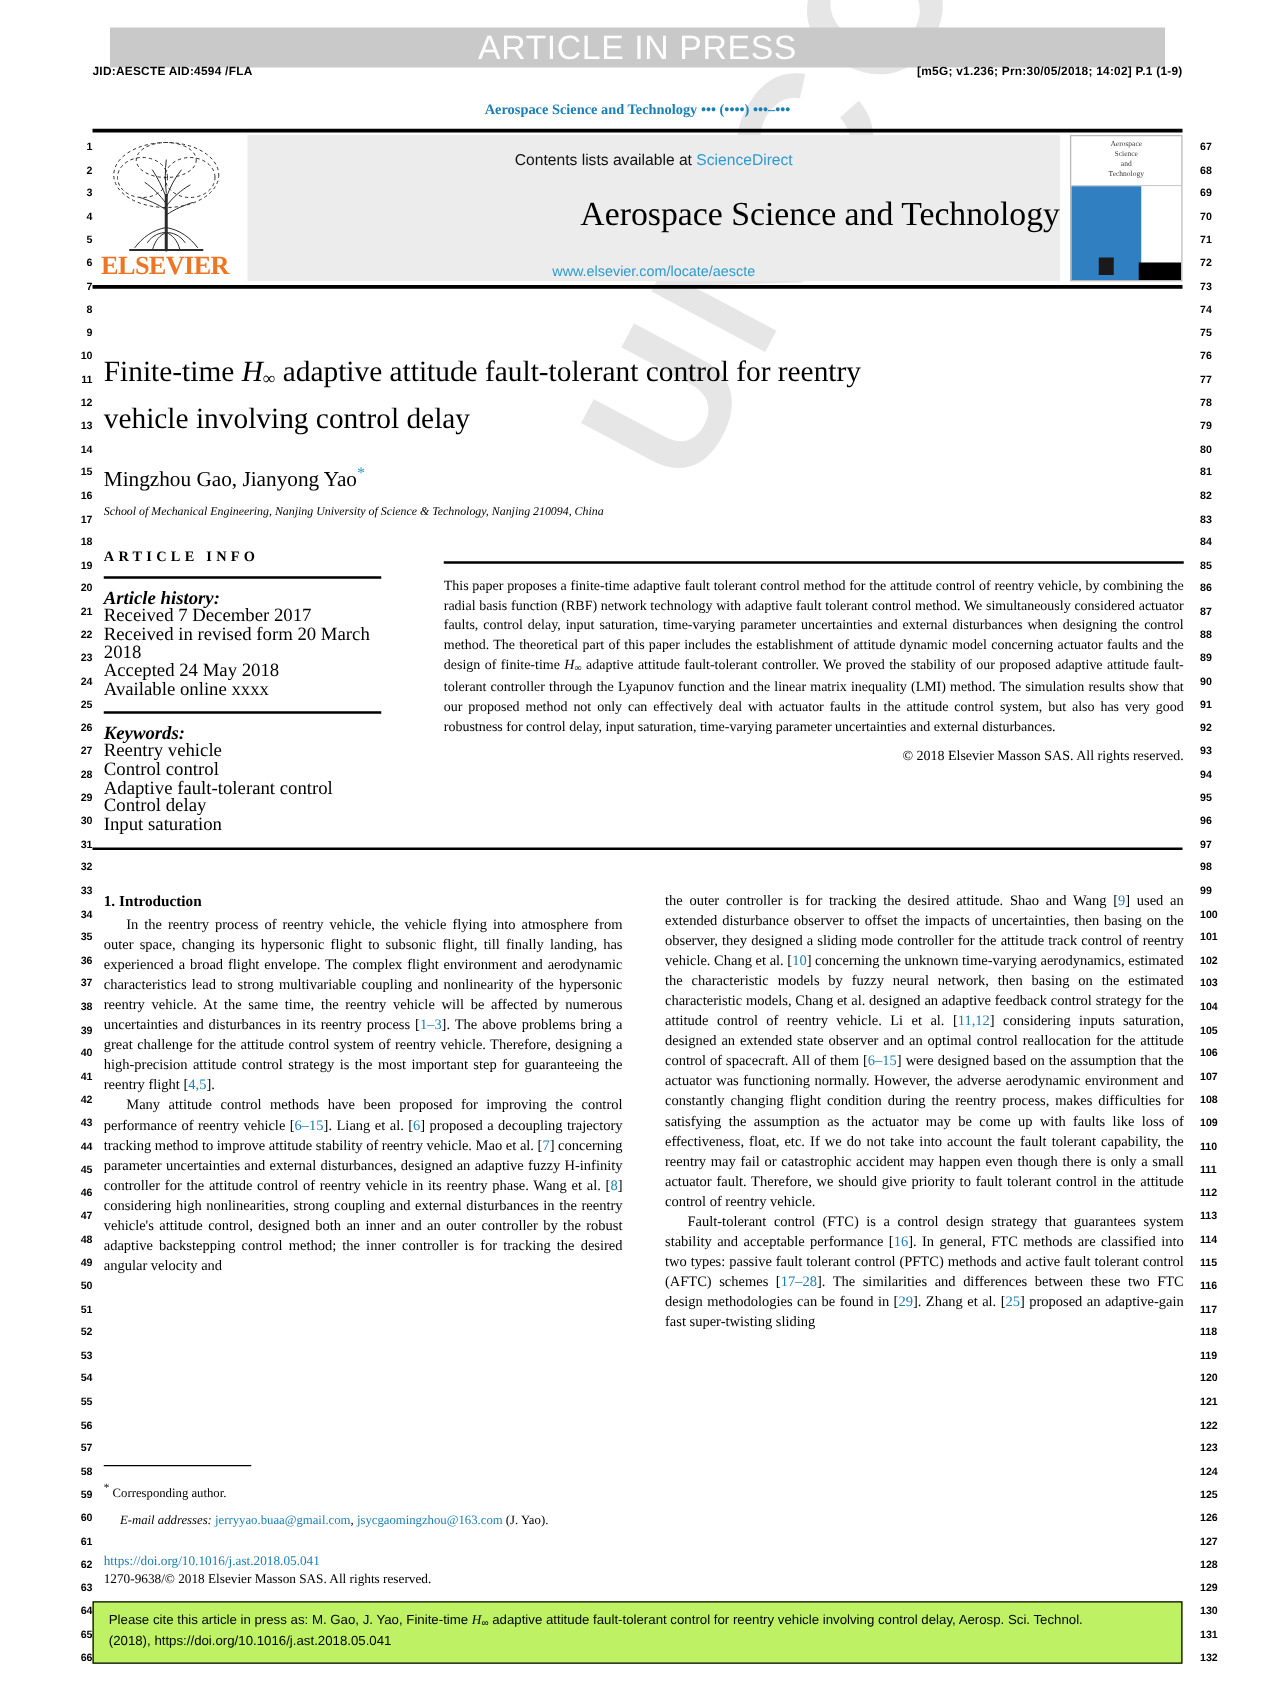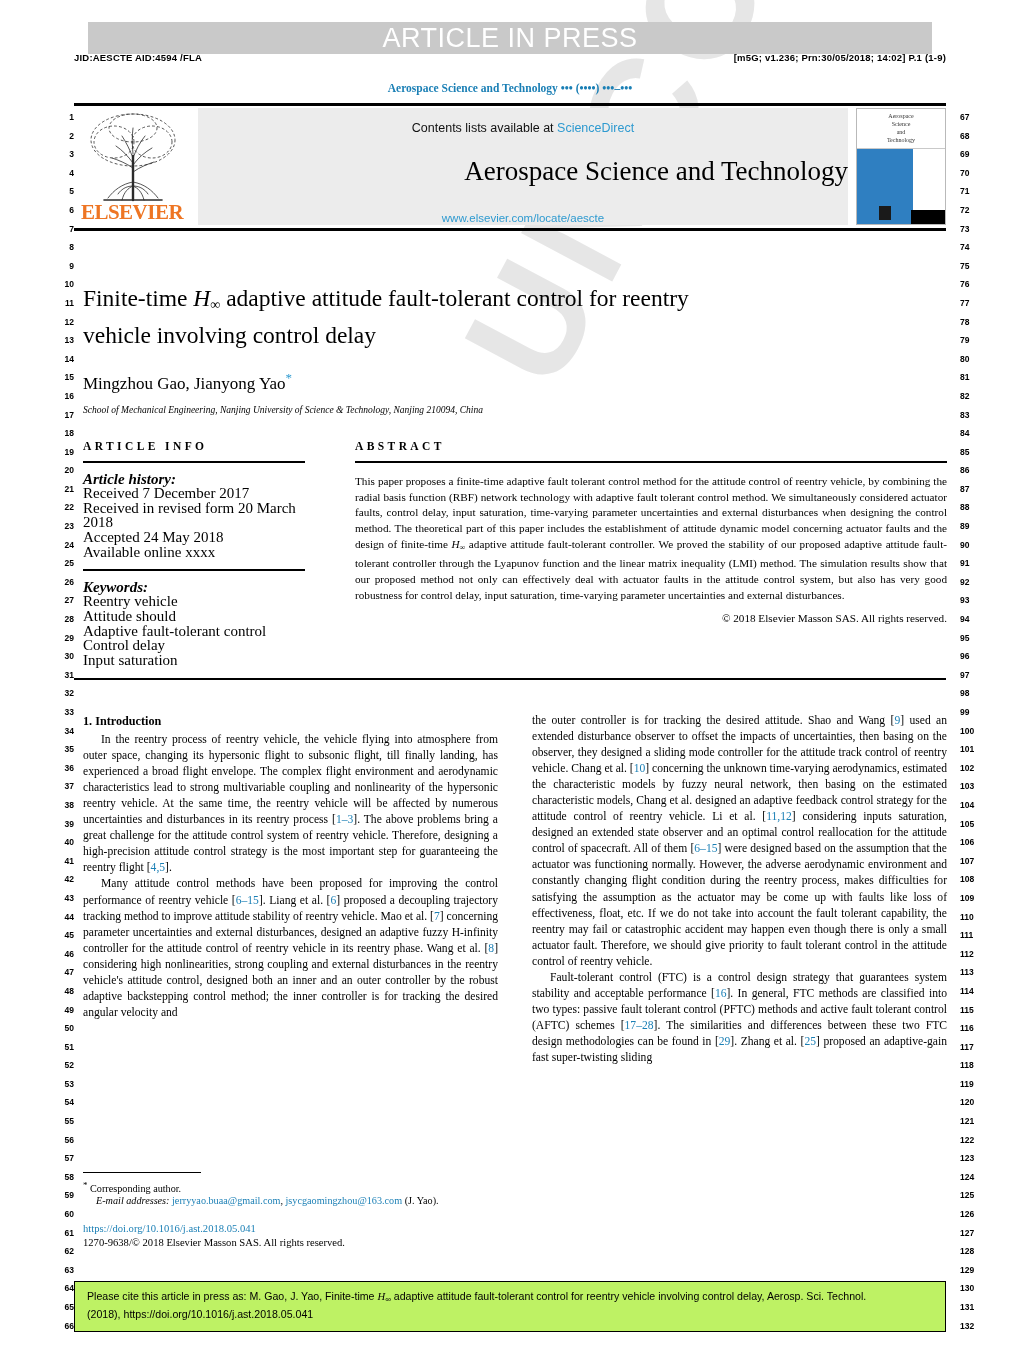--- a/index.html
+++ b/index.html
@@ -345,21 +345,21 @@
     font-family: "Liberation Serif", serif;
     color: #000;
   }
   .fn-rule {
     width: 118px; height: 1.3px;
     background: #000;
     margin-bottom: 7px;
   }
   .fn-line {
     font-size: 10.2px;
-    line-height: 11px;
+    line-height: 21px;
     padding-left: 13px;
     text-indent: -13px;
   }
   .fn-line .star { vertical-align: super; font-size: 9px; }
   .fn-line i { font-style: italic; }
   .fn-mail { color: #1a7fb5; }
   .imprint {
     margin-top: 16px;
     font-size: 10.6px;
     line-height: 14.5px;
@@ -608,29 +608,28 @@
       <div class="lbl">Article history:</div>
       <div>Received 7 December 2017</div>
       <div>Received in revised form 20 March 2018</div>
       <div>Accepted 24 May 2018</div>
       <div>Available online xxxx</div>
     </div>
     <div class="info-sep"></div>
     <div class="info-group">
       <div class="lbl">Keywords:</div>
       <div>Reentry vehicle</div>
-      <div>Attitude should</div>
+      <div>Control control</div>
       <div>Adaptive fault-tolerant control</div>
       <div>Control delay</div>
       <div>Input saturation</div>
     </div>
   </div>
 
   <div class="abs-col">
-    <div class="sec-head">ABSTRACT</div>
     <div class="hr-thin"></div>
     <div class="abstract-text">
       <span>This paper proposes a finite-time adaptive fault tolerant control method for the attitude control of reentry vehicle, by combining the radial basis function (RBF) network technology with adaptive fault tolerant control method. We simultaneously considered actuator faults, control delay, input saturation, time-varying parameter uncertainties and external disturbances when designing the control method. The theoretical part of this paper includes the establishment of attitude dynamic model concerning actuator faults and the design of finite-time </span><i>H</i><sub>∞</sub><span> adaptive attitude fault-tolerant controller. We proved the stability of our proposed adaptive attitude fault-tolerant controller through the Lyapunov function and the linear matrix inequality (LMI) method. The simulation results show that our proposed method not only can effectively deal with actuator faults in the attitude control system, but also has very good robustness for control delay, input saturation, time-varying parameter uncertainties and external disturbances.</span>
     </div>
     <div class="copyright-line">© 2018 Elsevier Masson SAS. All rights reserved.</div>
   </div>
 
   <div class="rule-body"></div>
 
   <div class="col col-left">

